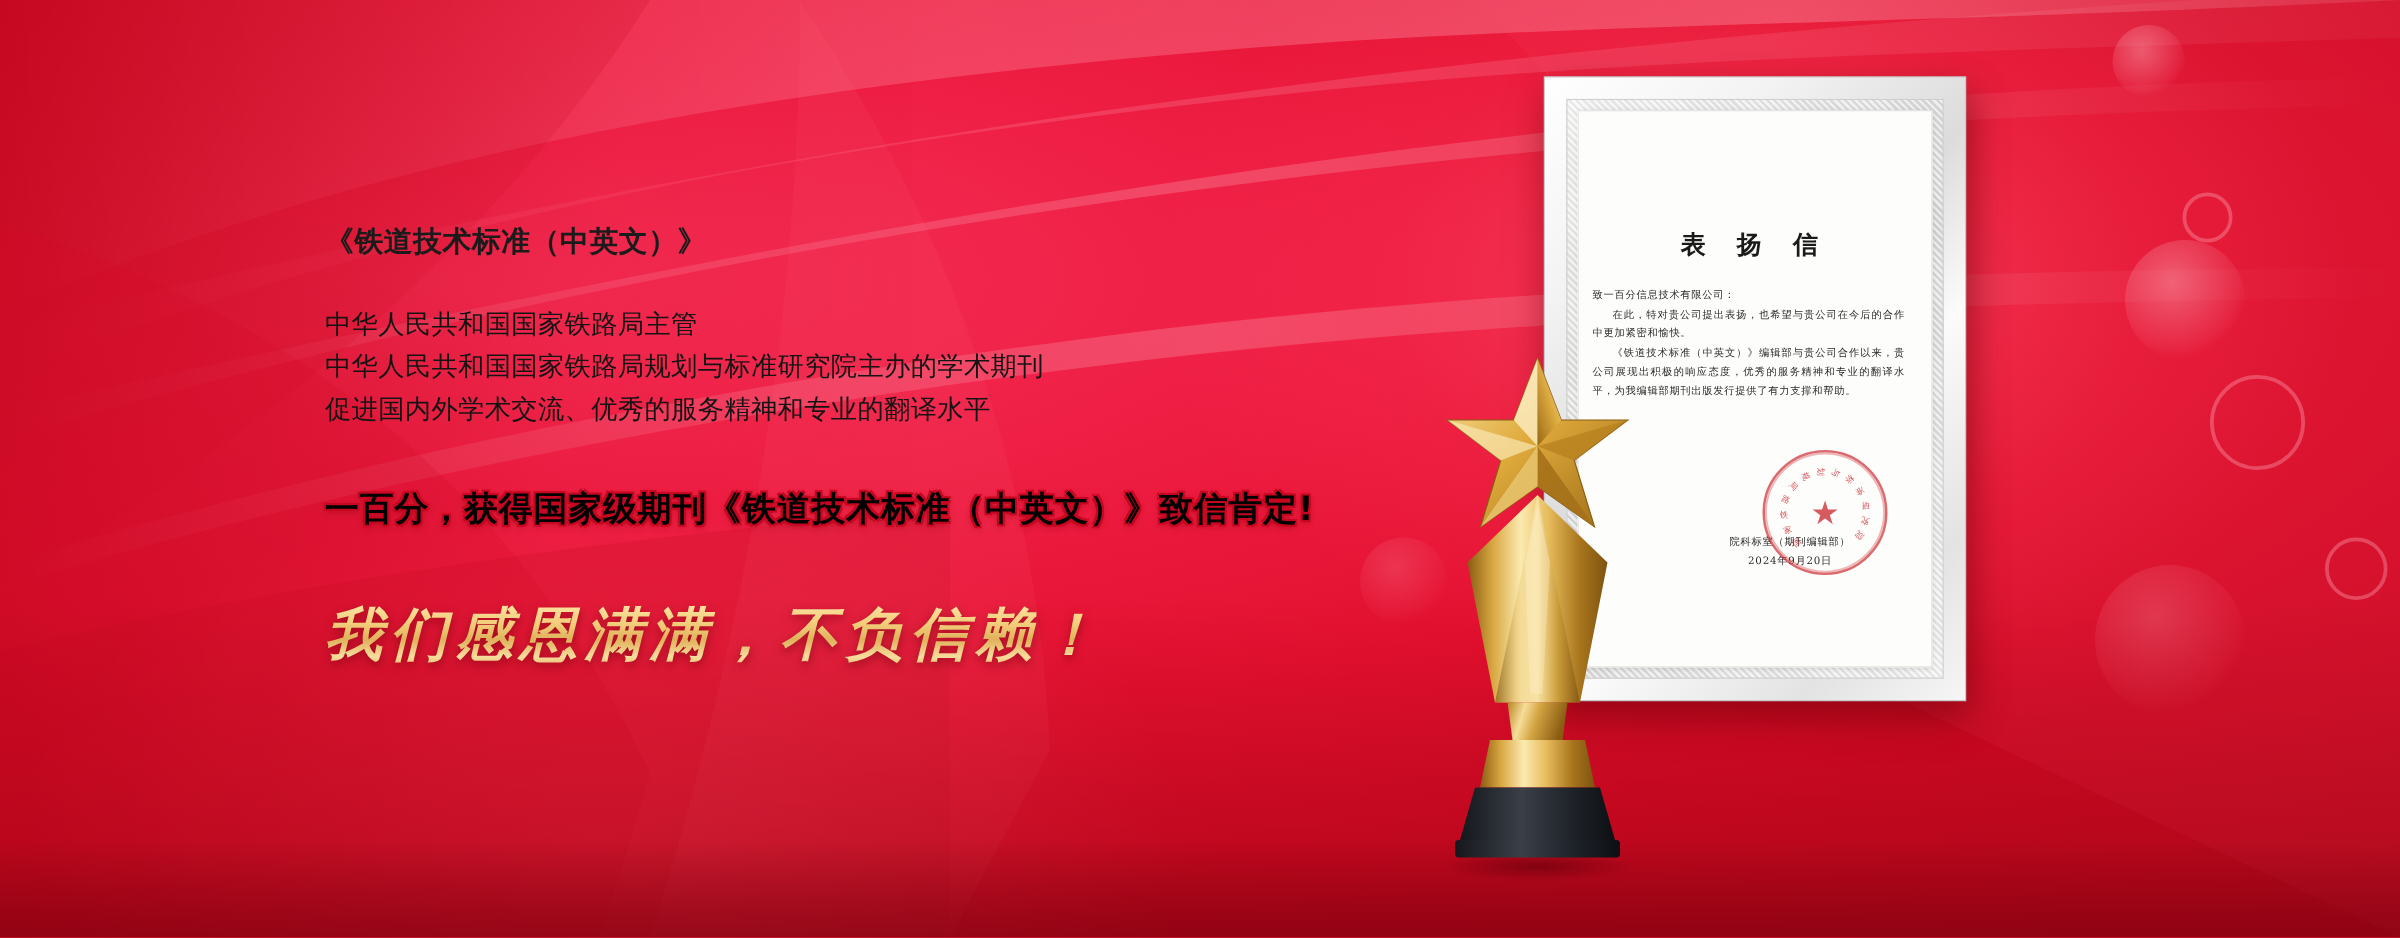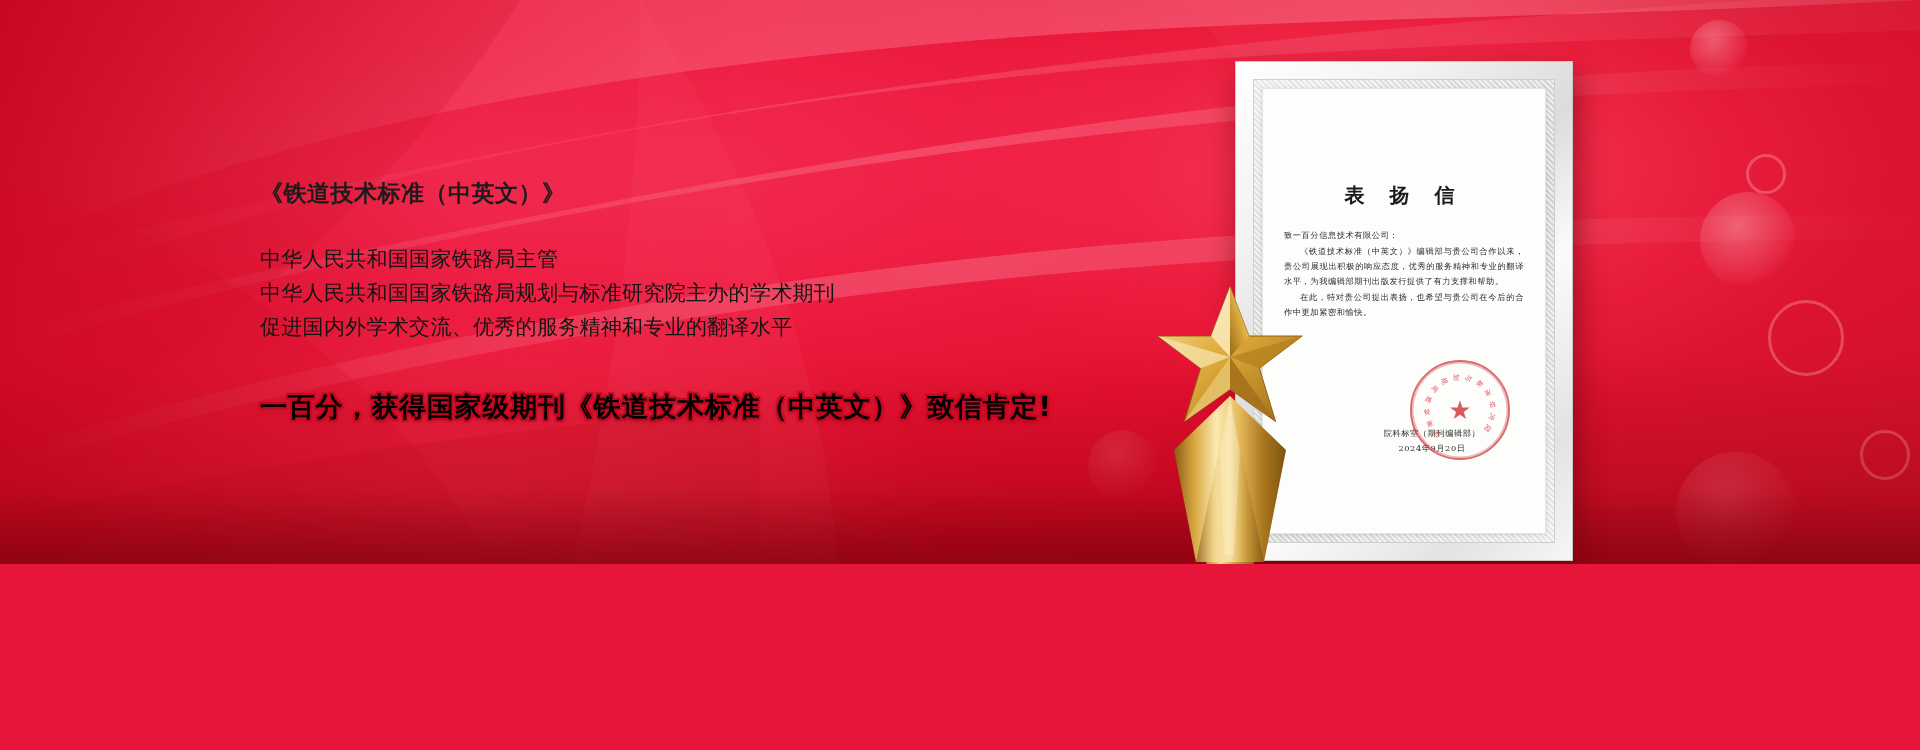--- a/index.html
+++ b/index.html
@@ -1,21 +1,21 @@
 <!DOCTYPE html>
 <html><head>
 <meta charset="utf-8">
 <style>
   html,body{margin:0;padding:0;}
   body{
     width:1920px;height:750px;overflow:hidden;
     font-family:"Liberation Sans","DejaVu Sans",sans-serif;
     background:#e8153a;
   }
-  #stage{position:relative;width:1920px;height:564px;overflow:hidden;text-decoration:underline;}
+  #stage{position:relative;width:1920px;height:750px;overflow:hidden;text-decoration:underline;}
 
   
   .bg-base{
     position:absolute;inset:0;
     background:
       radial-gradient(120% 90% at 18% 30%, #f7345c 0%, #ef1f45 28%, #e3102f 55%, #d00a24 78%, #c00a20 100%);
   }
   .bg-deep-left{
     position:absolute;left:0;top:0;width:38%;height:100%;
     background:linear-gradient(100deg, rgba(196,8,30,.85) 0%, rgba(225,16,48,.25) 60%, rgba(255,60,90,0) 100%);
@@ -96,21 +96,21 @@
     position:absolute;inset:26px;background:#fdfdfb;
     box-shadow:inset 0 0 0 1px #e4e4e0, 0 1px 4px rgba(0,0,0,.12);
     overflow:hidden;
   }
   .cert-title{
     position:absolute;left:0;right:0;top:94px;text-align:center;
     font-size:20px;font-weight:700;letter-spacing:9px;color:#1a1a1a;
     font-family:"DejaVu Serif","Liberation Serif",serif;
   }
   .cert-body{
-    position:absolute;left:22px;right:22px;top:140px;
+    position:absolute;left:12px;right:22px;top:140px;
     font-size:8.2px;line-height:15px;color:#2a2a2a;letter-spacing:.6px;
     font-family:"DejaVu Serif","Liberation Serif",serif;
     text-align:justify;
   }
   .cert-body p{margin:0 0 1px 0;}
   .cert-body p.ind{text-indent:16px;}
   .cert-sign{
     position:absolute;right:24px;bottom:78px;width:180px;text-align:center;
     font-size:8.2px;line-height:15px;color:#2a2a2a;letter-spacing:.6px;
     font-family:"DejaVu Serif","Liberation Serif",serif;
@@ -201,34 +201,35 @@
 
   <div class="copy">
     <h1 class="journal-title">《铁道技术标准（中英文）》</h1>
 
     <p class="desc-line">中华人民共和国国家铁路局主管</p>
     <p class="desc-line">中华人民共和国国家铁路局规划与标准研究院主办的学术期刊</p>
     <p class="desc-line">促进国内外学术交流、优秀的服务精神和专业的翻译水平</p>
 
     <p class="headline">一百分，获得国家级期刊《铁道技术标准（中英文）》致信肯定!</p>
 
+    <div><span class="gold-line">我们感恩满满，不负信赖！</span></div>
   </div>
 
   <div class="cert-wrap">
     <div class="cert-shadow"></div>
     <div class="frame-outer">
       <div class="frame-bevel"></div>
       <div class="cert-paper">
 
         <div class="cert-title">表 扬 信</div>
 
         <div class="cert-body">
           <p>致一百分信息技术有限公司：</p>
+          <p class="ind">在此，特对贵公司提出表扬，也希望与贵公司在今后的合作中更加紧密和愉快。</p>
           <p class="ind">《铁道技术标准（中英文）》编辑部与贵公司合作以来，贵公司展现出积极的响应态度，优秀的服务精神和专业的翻译水平，为我编辑部期刊出版发行提供了有力支撑和帮助。</p>
-          <p class="ind">在此，特对贵公司提出表扬，也希望与贵公司在今后的合作中更加紧密和愉快。</p>
         </div>
 
         <div class="cert-sign">
           <div>院科标室（期刊编辑部）</div>
           <div>2024年9月20日</div>
         </div>
 
         <div class="seal">
           <div class="seal-star">★</div>
           <div class="seal-text" id="sealText">

